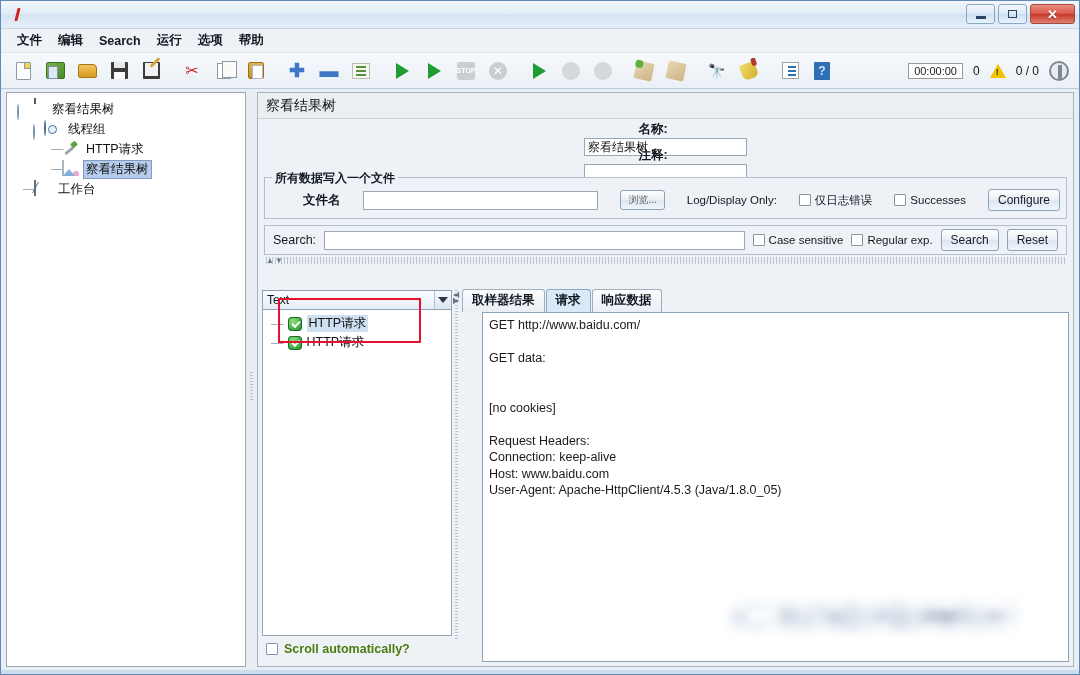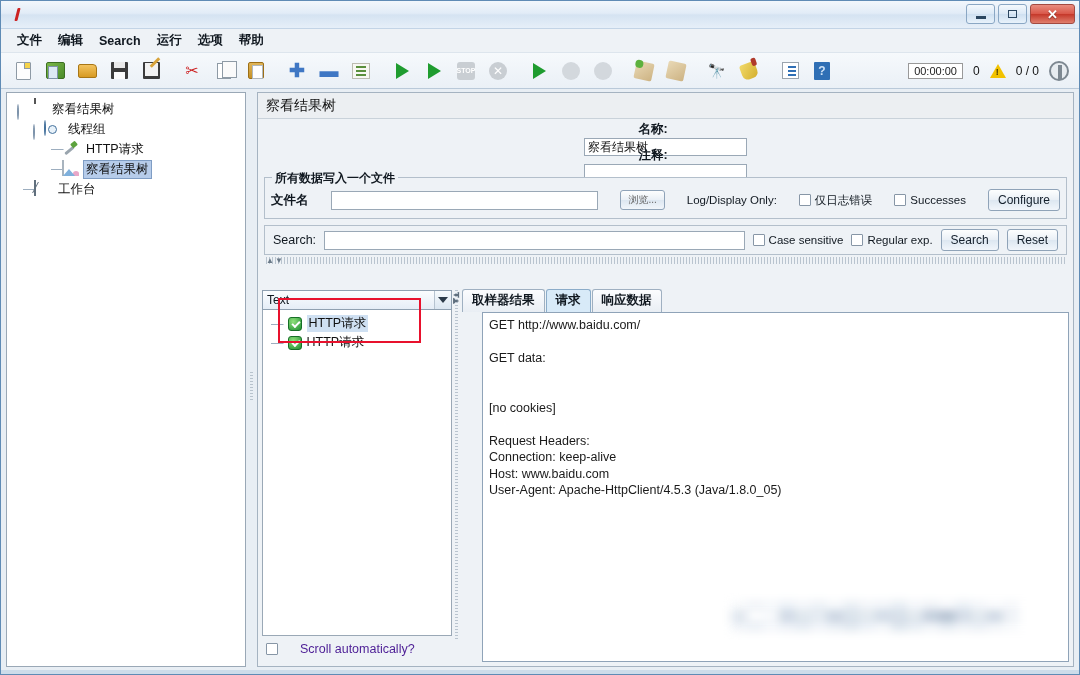--- a/index.html
+++ b/index.html
@@ -195,21 +195,21 @@
   .txtin.sel-text { color: #111; background: #fff; }
 
   .group-box {
     margin: 6px 6px 0 6px; border: 1px solid #b3bfcb; position: relative;
     padding: 11px 6px 7px 6px; background: #eef2f6;
   }
   .group-legend {
     position: absolute; top: -8px; left: 7px; background: #eef2f6;
     padding: 0 3px; font-size: 12px; color: #101820; font-weight: bold;
   }
-  .grow { display: flex; align-items: center; gap: 22px; }
+  .grow { display: flex; align-items: center; gap: 22px; margin-left: 32px; }
   .grow .glabel { font-size: 12.5px; color: #101820; font-weight:bold; white-space:nowrap;}
   .btn {
     border: 1px solid #8fa3b8; border-radius: 3px;
     background: linear-gradient(to bottom, #fdfefe 0%, #eaf0f6 48%, #dde7f1 52%, #f1f6fb 100%);
     padding: 3px 9px; font-size: 12px; color: #14202c; cursor: pointer;
     font-family: "Liberation Sans", sans-serif; white-space: nowrap;
   }
   .btn.small { padding: 2px 7px; font-size: 10px; color: #666; }
   .chk { display: inline-flex; align-items: center; gap: 4px; font-size: 11.5px; color: #101820; white-space: nowrap;}
   .chkbox { width: 12px; height: 12px; background: #fff; border: 1px solid #8796a6; border-radius: 1px; display:inline-block;}
@@ -257,21 +257,21 @@
     width: 14px; height: 14px; border-radius: 3px;
     background: radial-gradient(circle at 35% 30%, #8fe07b, #1f8f32);
     border: 1px solid #177027; margin-right: 5px; position: relative;
   }
   .okico::after {
     content: ""; position: absolute; left: 3px; top: 3px;
     width: 6px; height: 3px; border-left: 2px solid #fff; border-bottom: 2px solid #fff;
     transform: rotate(-45deg);
   }
   .res-item .rlabel.hl { background: #cfe0f2; padding: 0 2px; }
-  .scroll-auto { height: 26px; display: flex; align-items: center; gap: 22px; padding-left: 4px; font-size: 12.5px; color: #4c1d95; font-weight:normal;}
+  .scroll-auto { height: 26px; display: flex; align-items: center; gap: 6px; padding-left: 4px; font-size: 12.5px; color: #4d7c0f; font-weight:bold;}
 
   .vsplit2 { width: 10px; position: relative; }
   .vsplit2 .dots {
     position: absolute; left: 3px; top: 0; bottom: 22px; width: 3px;
     background: repeating-linear-gradient(to bottom, #b9c4cf 0 1px, transparent 1px 3px);
   }
   .vsplit2 .arrs { position:absolute; left:1px; top:2px; font-size:8px; color:#5e6e7d; line-height:6px;}
 
   .res-right { flex: 1; display: flex; flex-direction: column; position: relative; }
   .tabrow { display: flex; align-items: flex-end; height: 22px; }

